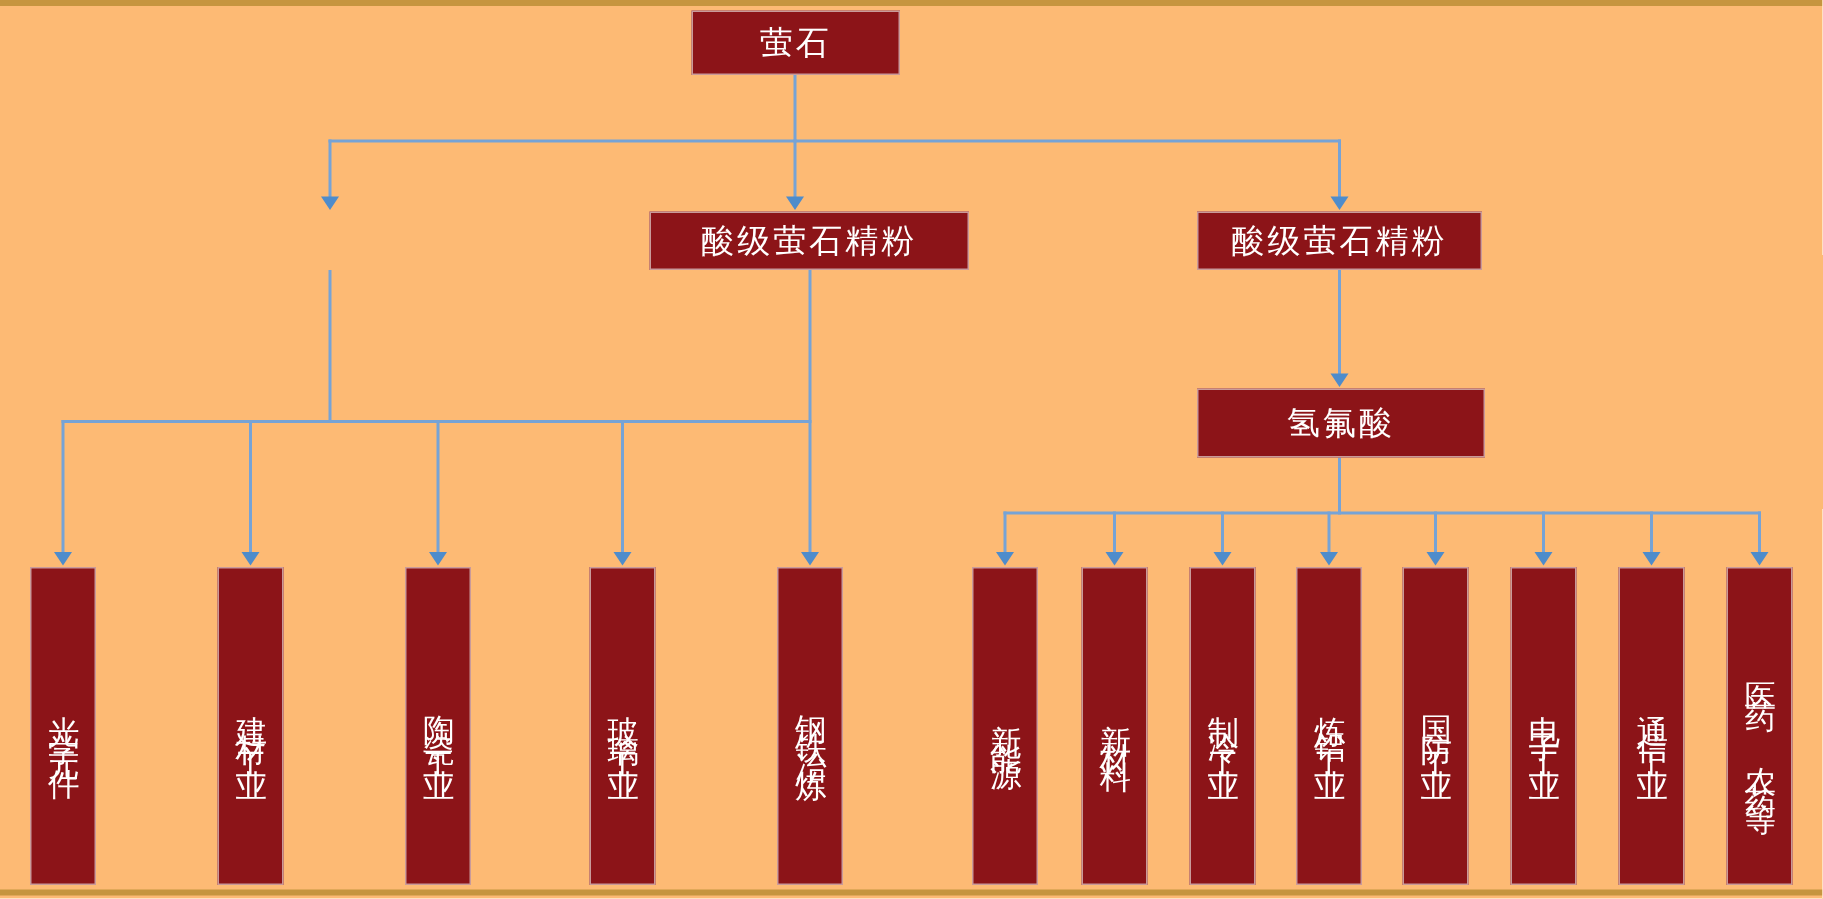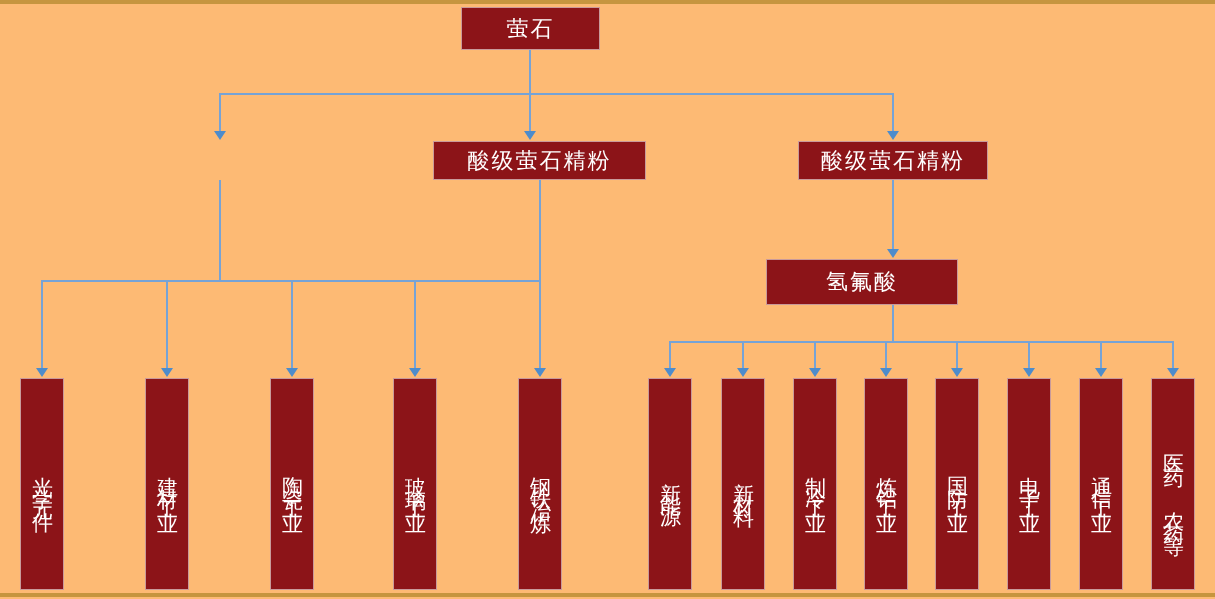--- a/index.html
+++ b/index.html
@@ -15,21 +15,21 @@
   .node{
     position:absolute;background:var(--box-fill);border:1px solid var(--box-border);
     color:#fff;display:flex;align-items:center;justify-content:center;
     box-sizing:border-box;text-align:center;
   }
   .hnode{font-size:22px;letter-spacing:2px;line-height:1;}
   #root-box{left:461px;top:7px;width:139px;height:43px;}
   #lump-box{left:148px;top:141px;width:144px;height:39px;}
   #met-box{left:433px;top:141px;width:213px;height:39px;}
   #acid-box{left:798px;top:141px;width:190px;height:39px;}
-  #hf-box{left:766px;top:259px;width:192px;height:46px;}
+  #hf-box{left:798px;top:259px;width:192px;height:46px;}
 
   .leaf{
     position:absolute;top:378px;width:44px;height:212px;
     background:var(--box-fill);border:1px solid var(--box-border);
     display:flex;align-items:center;justify-content:center;box-sizing:border-box;
   }
   .leaf span{
     writing-mode:vertical-rl;text-orientation:upright;color:#fff;
     font-size:21px;letter-spacing:12px;line-height:1;white-space:nowrap;
   }

